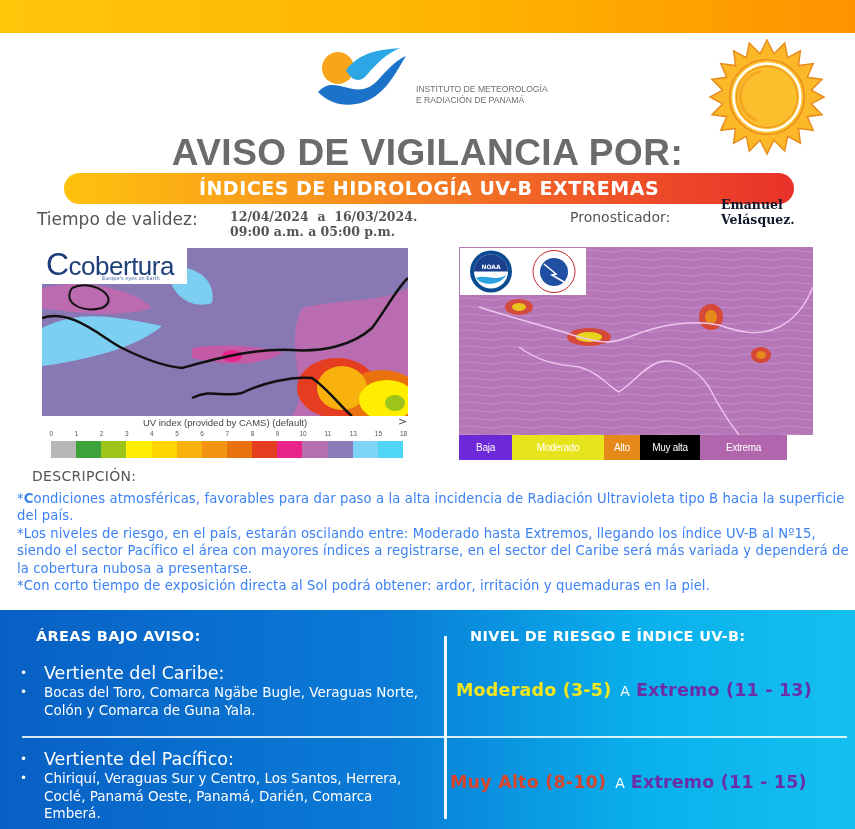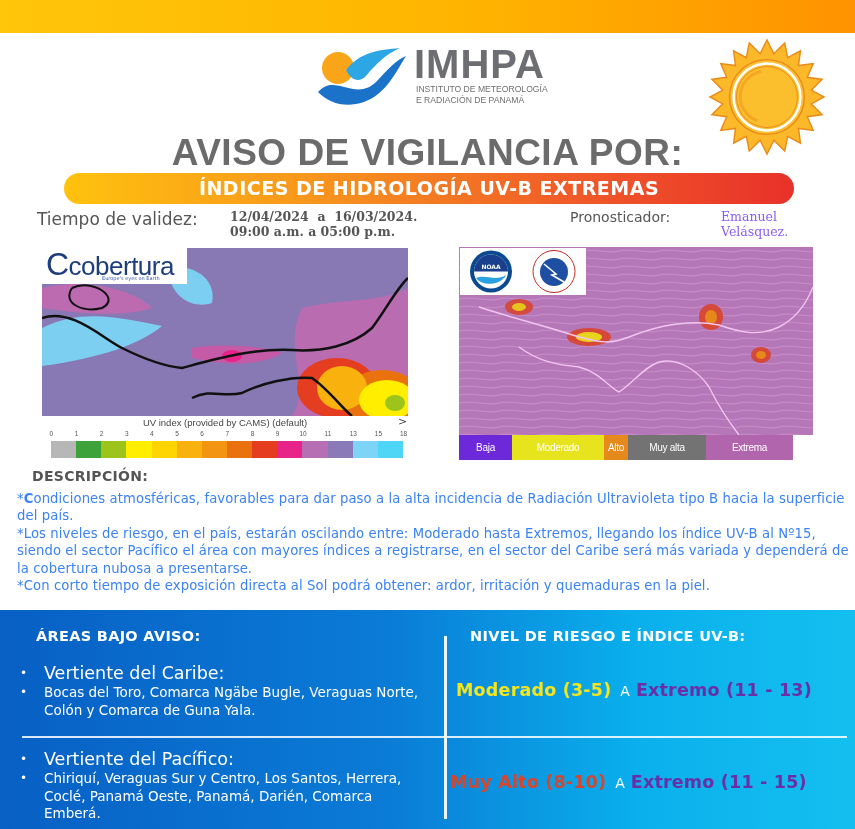--- a/index.html
+++ b/index.html
@@ -25,22 +25,22 @@
 
   .sub-banner { position: absolute; left: 64px; top: 173px; width: 730px; height: 31px; border-radius: 16px;
     background: linear-gradient(90deg, #ffc20e 0%, #f7941d 35%, #f05a28 70%, #e8312a 100%);
     text-align: center; color: #ffffff; font-family: "DejaVu Sans", sans-serif; font-weight: bold;
     font-size: 19px; line-height: 31px; letter-spacing: 0.5px; }
 
   .validity-label { position: absolute; left: 37px; top: 209px; font-size: 17px; color: #555; }
   .validity-values { position: absolute; left: 230px; top: 209px; font-family: "DejaVu Serif", serif;
     font-weight: bold; font-size: 12.5px; color: #555; line-height: 15px; }
   .forecaster-label { position: absolute; left: 570px; top: 209px; font-size: 14px; color: #555; }
-  .forecaster-name { position: absolute; left: 721px; top: 209px; font-family: "DejaVu Serif", serif;
-    font-weight: normal; font-size: 12.5px; color: #8b5cf6; line-height: 15px; }
+  .forecaster-name { position: absolute; left: 721px; top: 197px; font-family: "DejaVu Serif", serif;
+    font-weight: bold; font-size: 12.5px; color: #0f172a; line-height: 15px; }
 
   
   .cams-map { position: absolute; left: 42px; top: 248px; width: 366px; height: 168px; overflow: hidden;
     background: #8878b4; }
   .cams-logo { position: absolute; left: 42px; top: 248px; width: 145px; height: 36px; background: #ffffff;
     padding: 2px 4px; }
   .cams-logo-text { font-family: "Liberation Sans", sans-serif; font-size: 26px; color: #1d3e7a; line-height: 28px; letter-spacing: -0.5px; }
   .cams-logo-tag { position: absolute; left: 60px; top: 27px; font-size: 5px; color: #3456a0; }
   .cams-caption { position: absolute; left: 42px; top: 417px; width: 366px; font-family: "Liberation Sans", sans-serif;
     font-size: 9.5px; color: #444; text-align: center; }
@@ -51,21 +51,21 @@
   .cams-swatch { height: 100%; flex: 1; }
 
   
   .noaa-map { position: absolute; left: 459px; top: 247px; width: 354px; height: 188px; overflow: hidden;
     background: #b577b7; }
   .noaa-logos { position: absolute; left: 460px; top: 248px; width: 126px; height: 47px; background: #ffffff; display: flex; }
   .noaa-legend { position: absolute; left: 459px; top: 435px; width: 354px; height: 25px; display: flex; }
   .noaa-legend-cell { height: 100%; color: #fff; font-family: "Liberation Sans", sans-serif; font-size: 10px;
     text-align: center; line-height: 25px; letter-spacing: -0.3px; }
 
-  .desc-title { position: absolute; left: 32px; top: 468px; font-family: "DejaVu Sans", sans-serif; font-weight: bold;
+  .desc-title { position: absolute; left: 32px; top: 468px; font-family: "DejaVu Sans", sans-serif; font-weight: normal;
     font-size: 14px; color: #555; letter-spacing: 0.3px; }
   .desc-body { position: absolute; left: 17px; top: 490px; width: 832px; font-family: "DejaVu Sans", sans-serif;
     font-size: 13.2px; color: #3b82f6; line-height: 17.4px; letter-spacing: 0.1px; }
   .desc-body p { margin: 0; }
   .desc-body .first-c { font-weight: bold; }
 
   
   .blue-panel { position: absolute; left: 0; top: 610px; width: 855px; height: 219px;
     background: linear-gradient(90deg, #0860c4 0%, #0a7bd6 45%, #0ab0ec 75%, #14bff0 100%); }
   .areas-title { position: absolute; left: 36px; top: 628px; font-family: "DejaVu Sans", sans-serif; font-weight: bold;
@@ -90,21 +90,20 @@
 <body>
 
 <div class="top-bar"></div>
 
 <div class="logo">
   <svg class="logo-mark" viewBox="0 0 92 66">
     <circle cx="22" cy="26" r="16" fill="#f9a51a"></circle>
     <path d="M2 50 C 20 30, 40 62, 62 38 C 72 27, 80 18, 90 14 C 80 30, 70 52, 48 60 C 30 66, 14 62, 2 50 Z" fill="#1a73c9"></path>
     <path d="M30 28 C 44 10, 62 8, 84 6 C 70 12, 60 22, 50 34 C 44 40, 36 40, 30 28 Z" fill="#2da6e6"></path>
   </svg>
-  <div class="logo-title">IMHPA</div>
   <div class="logo-sub">
     <div>INSTITUTO DE METEOROLOGÍA</div>
     <div>E RADIACIÓN DE PANAMÁ</div>
   </div>
 </div>
 
 <svg class="sun" viewBox="0 0 120 120">
   <g transform="translate(60,60)">
     <polygon fill="#fbb829" stroke="#e98b1c" stroke-width="1.5" points="0,-58 7,-44 18,-55 21,-40 34,-47 32,-32 47,-34 41,-20 56,-18 45,-7 58,0 45,7 56,18 41,20 47,34 32,32 34,47 21,40 18,55 7,44 0,58 -7,44 -18,55 -21,40 -34,47 -32,32 -47,34 -41,20 -56,18 -45,7 -58,0 -45,-7 -56,-18 -41,-20 -47,-34 -32,-32 -34,-47 -21,-40 -18,-55 -7,-44"></polygon>
     <circle r="38" fill="#fcc030" stroke="#e98b1c" stroke-width="1.5"></circle>
@@ -218,22 +217,22 @@
   </svg>
   <svg width="64" height="47" viewBox="0 0 64 47">
     <circle cx="32" cy="23.5" r="21" fill="#ffffff" stroke="#c62828" stroke-width="1"></circle>
     <circle cx="32" cy="24" r="14" fill="#1f4fa3"></circle>
     <path d="M22 16 L 34 26 L 30 27 L 42 34" fill="none" stroke="#ffffff" stroke-width="1.6"></path>
   </svg>
 </div>
 <div class="noaa-legend">
   <div class="noaa-legend-cell" style="width:53px;background:#6d28d9">Baja</div>
   <div class="noaa-legend-cell" style="width:92px;background:#e7e41d">Moderado</div>
-  <div class="noaa-legend-cell" style="width:24px;background:#e58a1a">Alto</div>
-  <div class="noaa-legend-cell" style="width:78px;background:#737373">Muy alta</div>
+  <div class="noaa-legend-cell" style="width:36px;background:#e58a1a">Alto</div>
+  <div class="noaa-legend-cell" style="width:60px;background:#000000">Muy alta</div>
   <div class="noaa-legend-cell" style="width:87px;background:#b065ad">Extrema</div>
 </div>
 
 <div class="desc-title">DESCRIPCIÓN:</div>
 <div class="desc-body">
   <p><span>*</span><span class="first-c">C</span><span>ondiciones atmosféricas, favorables para dar paso a la alta incidencia de Radiación Ultravioleta tipo B hacia la superficie del país.</span></p>
   <p>*Los niveles de riesgo, en el país, estarán oscilando entre:  Moderado hasta Extremos, llegando los índice UV-B  al Nº15, siendo el sector Pacífico el área con mayores índices a registrarse, en el sector del Caribe será más variada y dependerá de la cobertura nubosa a presentarse.</p>
   <p>*Con corto tiempo de exposición directa al Sol podrá obtener: ardor, irritación y quemaduras en la  piel.</p>
 </div>
 

